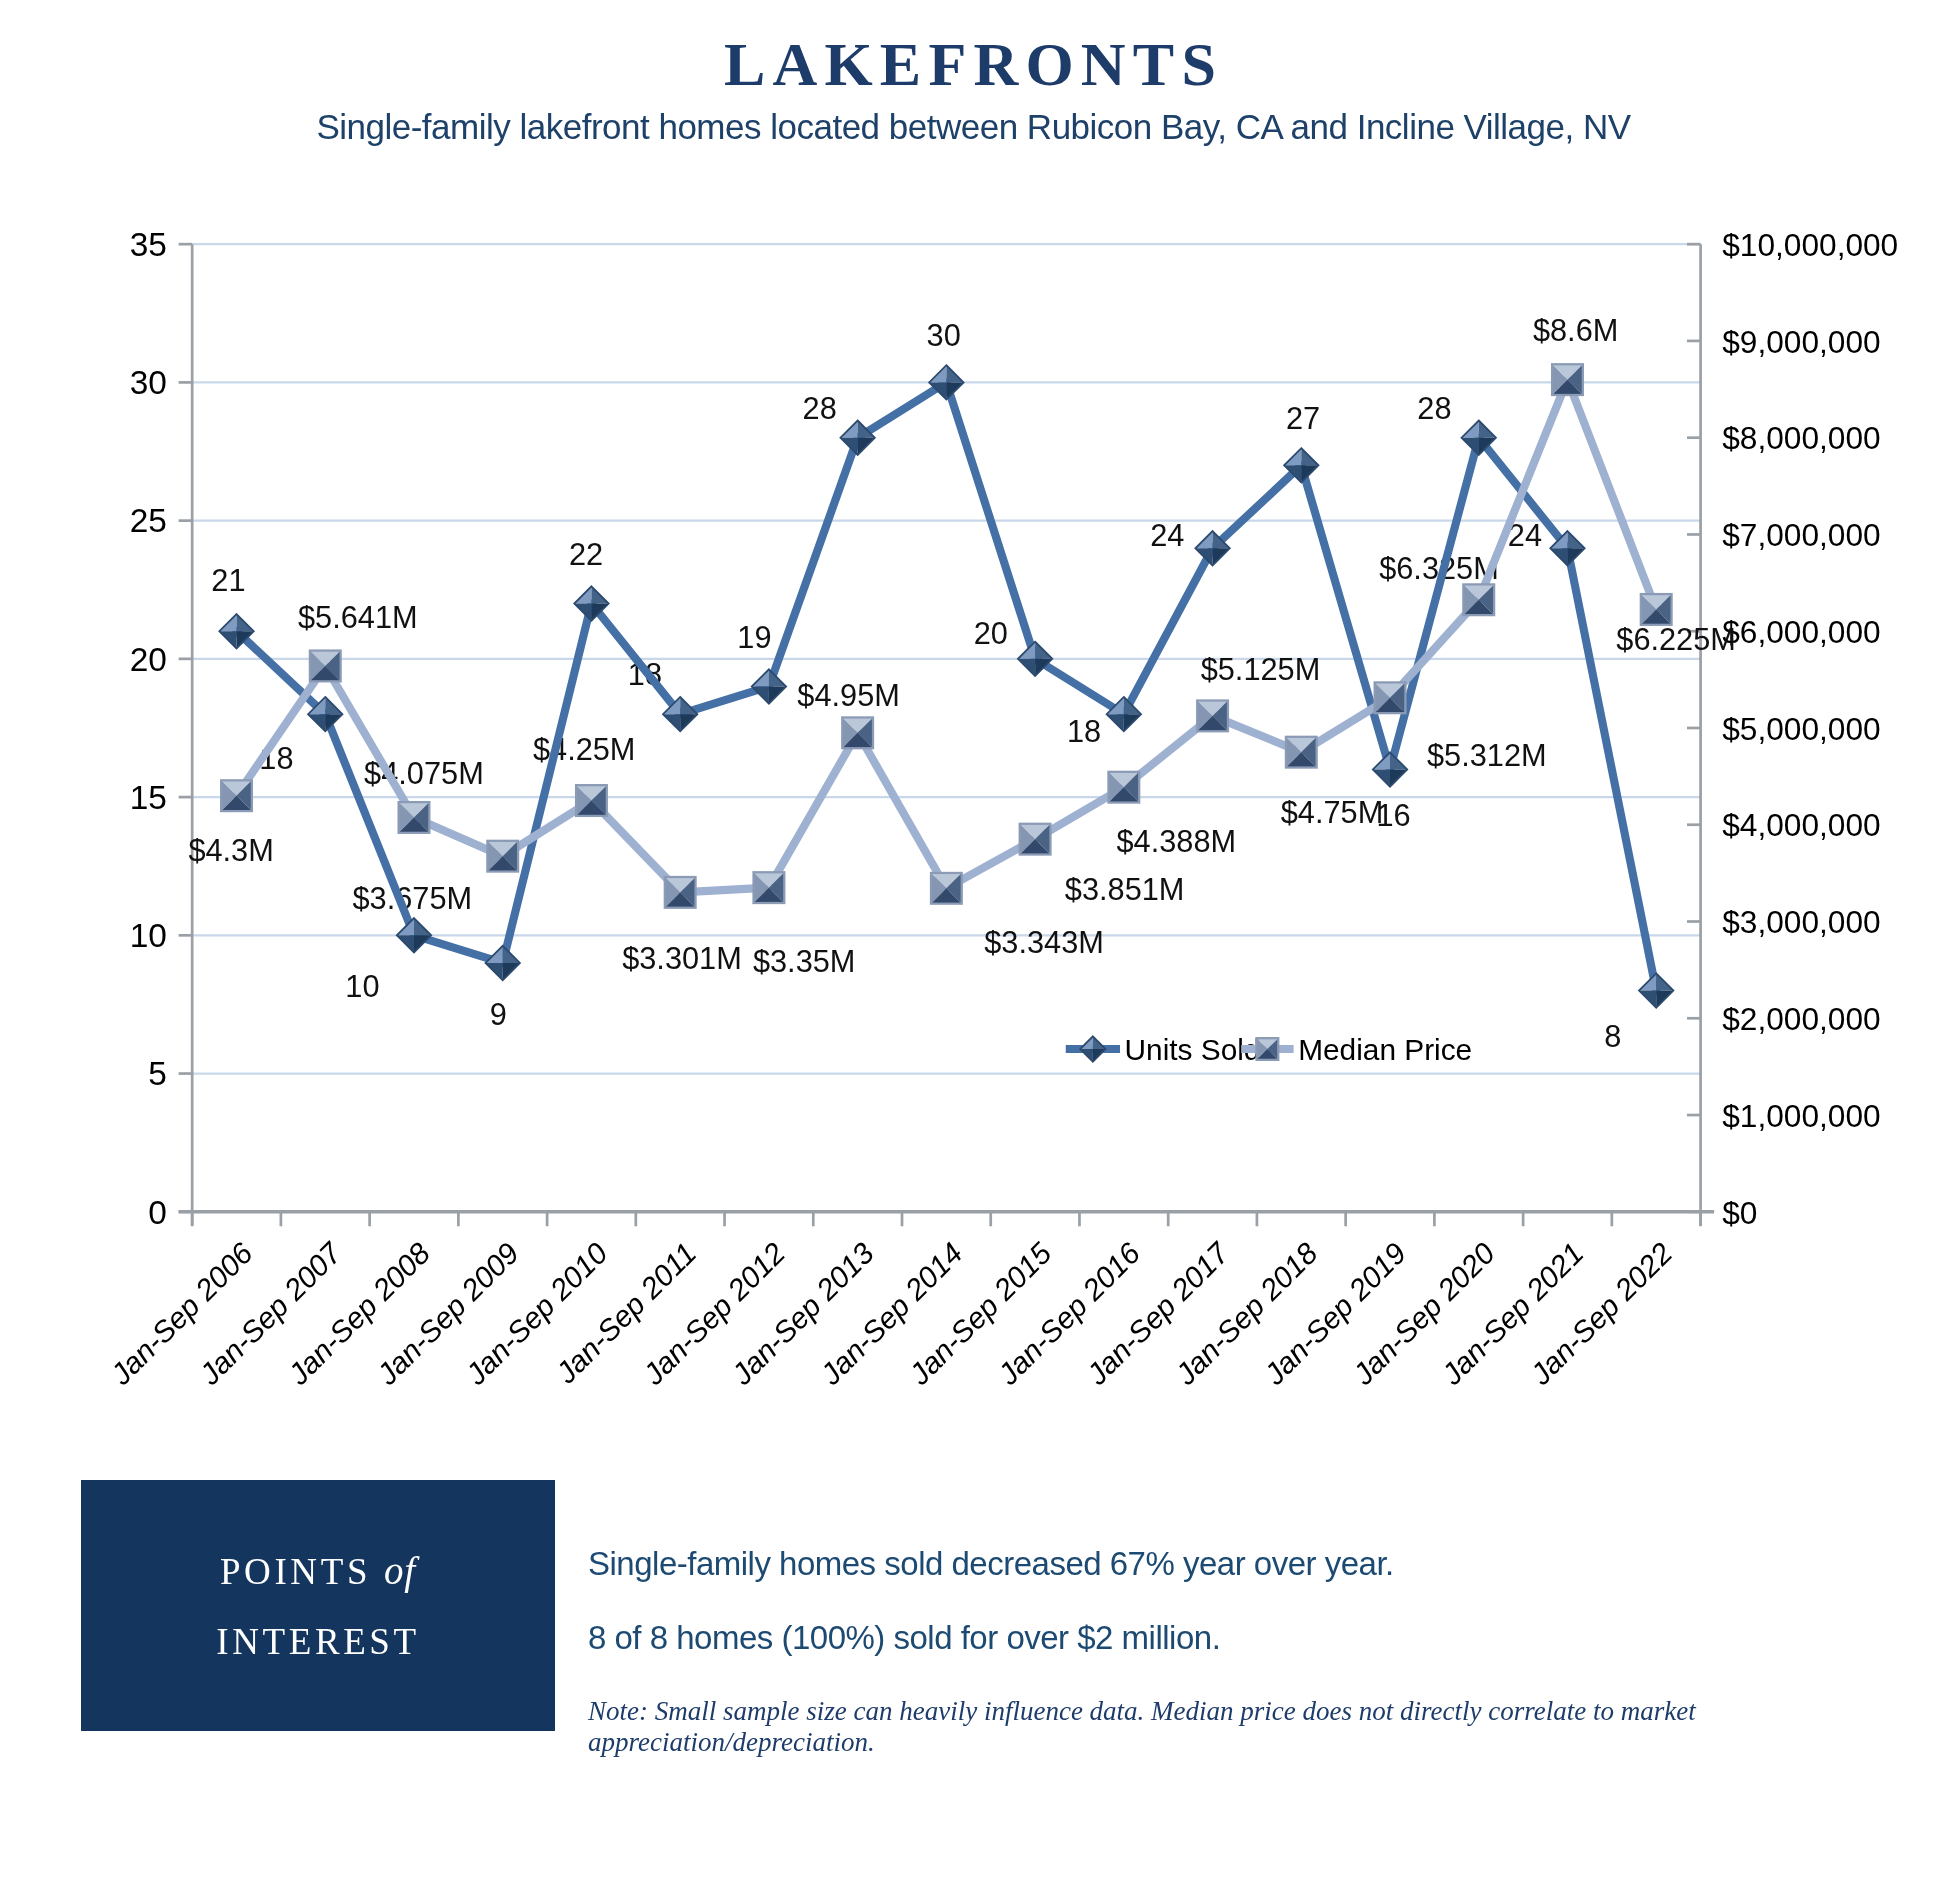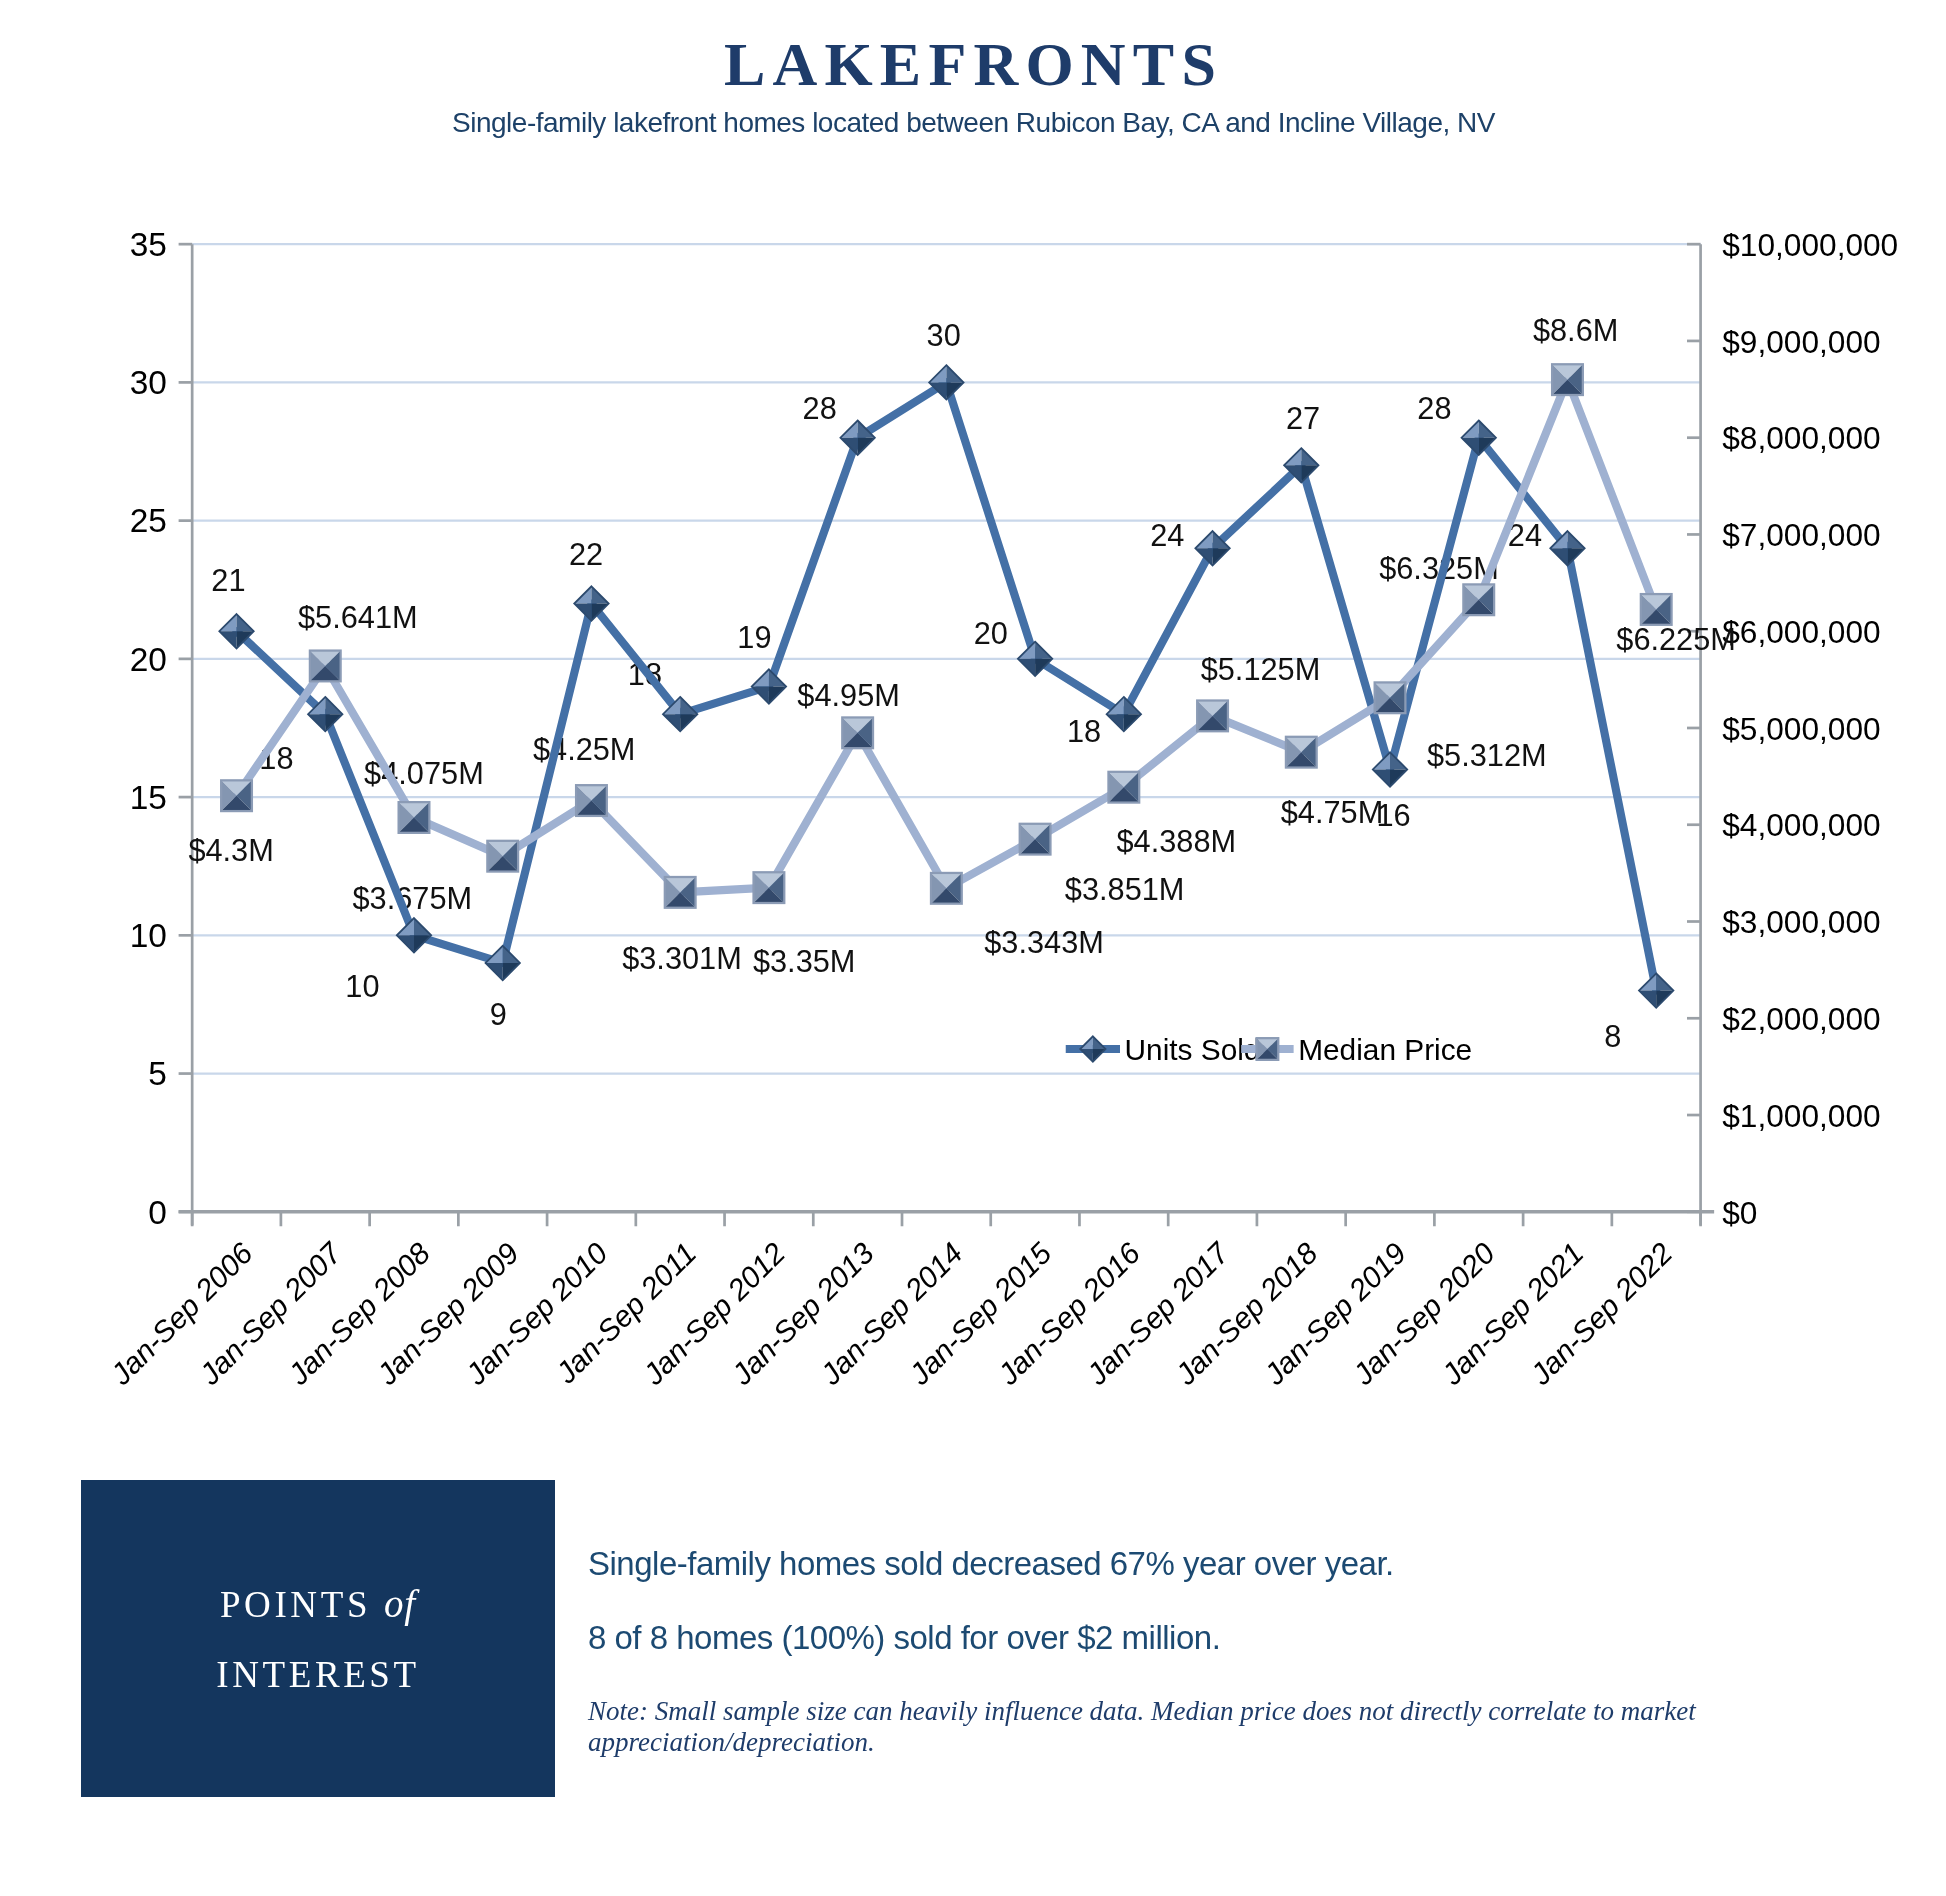--- a/index.html
+++ b/index.html
@@ -2,23 +2,23 @@
 <html style="font-size:14.5px"><head>
 <meta charset="utf-8">
 <style>
   html,body{margin:0;padding:0}
   body{width:1947px;height:1896px;position:relative;background:#ffffff;
        font-family:"Liberation Sans",sans-serif;overflow:hidden}
   .page-title{position:absolute;top:29px;left:0;width:100%;text-align:center;
        font-family:"Liberation Serif",serif;font-weight:700;font-size:62px;
        letter-spacing:7.2px;color:#1e3c6a}
   .page-subtitle{position:absolute;top:107px;left:0;width:100%;text-align:center;
-       font-size:28px;letter-spacing:-0.5px;color:#1d4168}
+       font-size:35px;letter-spacing:-0.5px;color:#1d4168}
   #chart{position:absolute;top:0;left:0}
-  .poi-box{position:absolute;left:81px;top:1480px;width:474px;height:317px;
+  .poi-box{position:absolute;left:81px;top:1480px;width:474px;height:251px;
        background:#14365e;color:#ffffff;display:flex;flex-direction:column;
        justify-content:center;align-items:center;row-gap:27px;
        font-family:"Liberation Serif",serif;font-size:37px;letter-spacing:3.6px}
   .poi-box .of{font-style:italic;text-transform:lowercase;letter-spacing:0.9px;font-size:39px}
   .poi-content{position:absolute;left:588px;top:1480px;width:1348px}
   .poi-heading{margin:0;font-family:"Liberation Serif",serif;font-weight:700;
        font-size:38px;letter-spacing:2.3px;color:#1e3c6a}
   .poi-line{margin:38px 0 0 0;font-size:33px;letter-spacing:-0.5px;color:#1c4a72;line-height:36px}
   .poi-line:first-of-type{margin-top:66px}
   .poi-note{margin:40px 0 0 0;font-family:"Liberation Serif",serif;font-style:italic;

